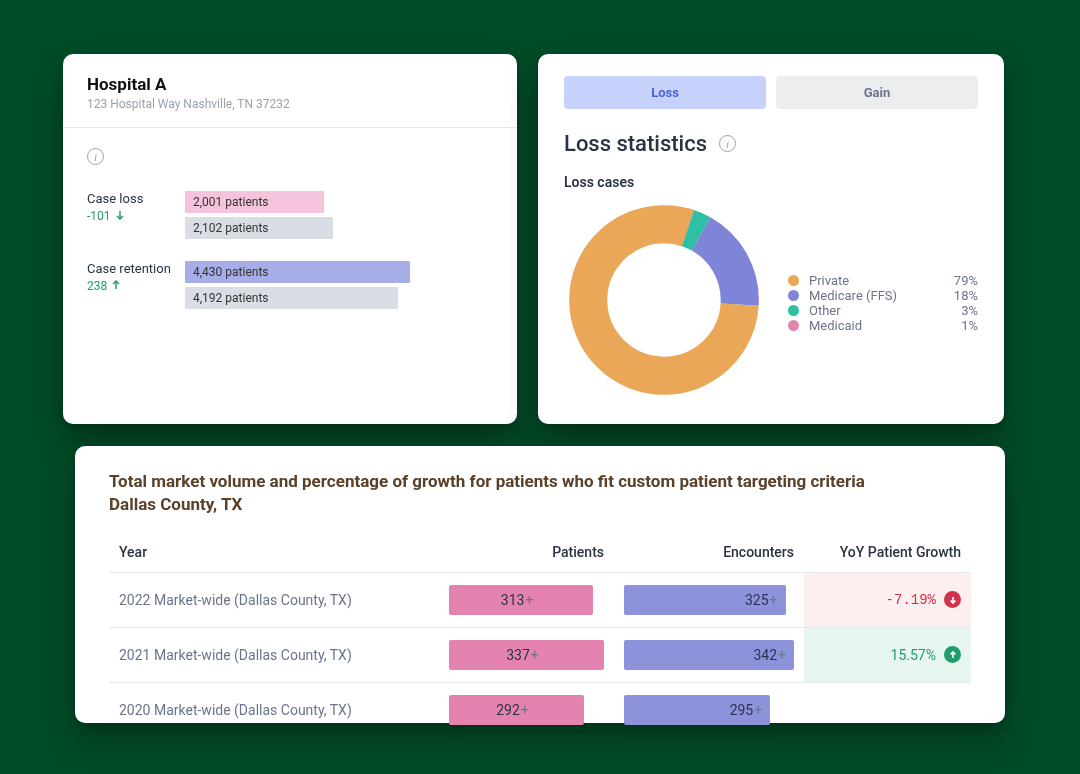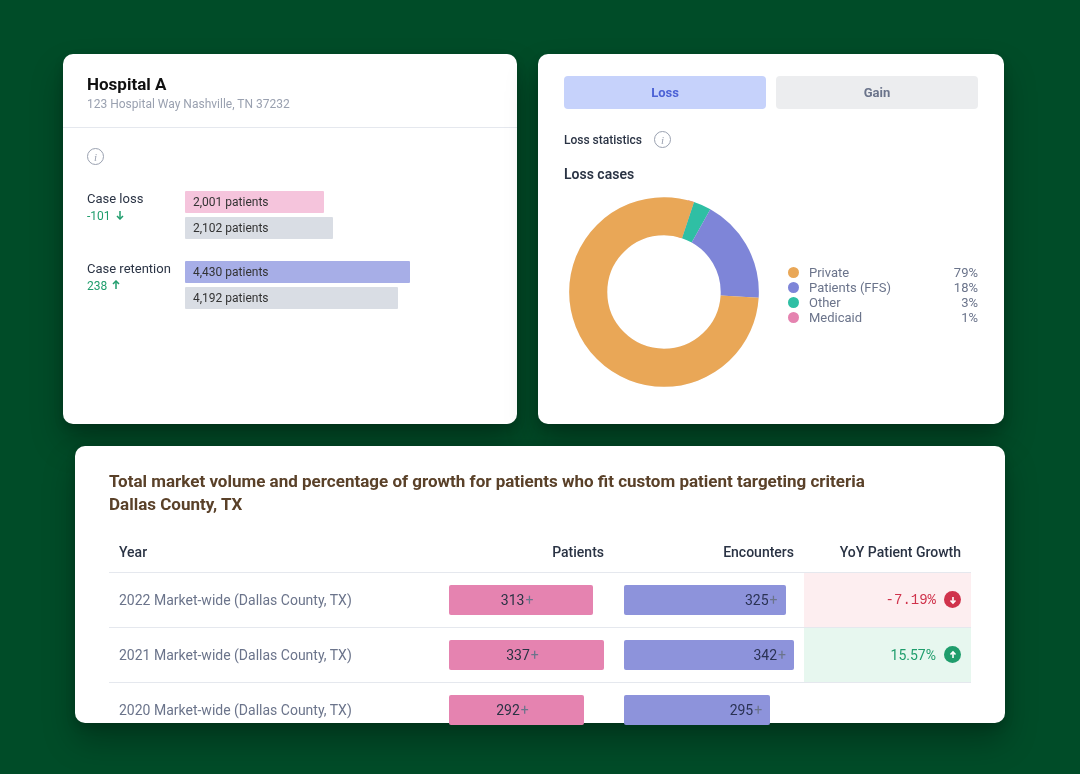--- a/index.html
+++ b/index.html
@@ -69,21 +69,21 @@
   
   #card-loss{
     left:538px; top:54px;
     width:466px; height:370px;
     padding:22px 26px 16px;
   }
   .tab-strip{display:flex;gap:10px;margin-bottom:22px;}
   .tab{flex:1;text-align:center;padding:9px 0;border-radius:4px;font-size:13px;font-weight:700;}
   .tab.active{background:var(--tab-blue);color:var(--tab-blue-ink);}
   .tab.inactive{background:var(--tab-grey);color:var(--tab-grey-ink);}
-  #card-loss .sect-title{display:flex;align-items:center;gap:12px;font-size:12px;color:var(--ink);font-weight:500;}
+  #card-loss .sect-title{display:flex;align-items:center;gap:12px;font-size:22px;color:var(--ink);font-weight:500;}
   #card-loss .sub{font-size:14px;font-weight:600;color:var(--ink);margin:18px 0 10px;}
   .donut-wrap{display:flex;align-items:center;gap:24px;}
   .donut{flex:0 0 auto;}
   .legend{flex:1;display:flex;flex-direction:column;margin-top:6px;}
   .legend-row{display:flex;align-items:center;font-size:13px;}
   .swatch{width:11px;height:11px;border-radius:50%;margin-right:10px;flex:0 0 11px;}
   .legend-row .name{flex:1;color:var(--ink-soft);}
   .legend-row .pct{color:var(--ink-soft);width:42px;text-align:right;}
 
   
@@ -190,21 +190,21 @@
         <circle cx="21" cy="21" r="15.915" fill="none" stroke="#e9a757" stroke-width="8" stroke-dasharray="79 21" stroke-dashoffset="-1"></circle>
       </svg>
     <div class="legend" id="loss-legend">
         <div class="legend-row">
           <span class="swatch" style="background:#e9a757"></span>
           <span class="name">Private</span>
           <span class="pct">79%</span>
         </div>
         <div class="legend-row">
           <span class="swatch" style="background:#7e85d8"></span>
-          <span class="name">Patients (FFS)</span>
+          <span class="name">Medicare (FFS)</span>
           <span class="pct">18%</span>
         </div>
         <div class="legend-row">
           <span class="swatch" style="background:#2fbfa4"></span>
           <span class="name">Other</span>
           <span class="pct">3%</span>
         </div>
         <div class="legend-row">
           <span class="swatch" style="background:#e583b0"></span>
           <span class="name">Medicaid</span>

